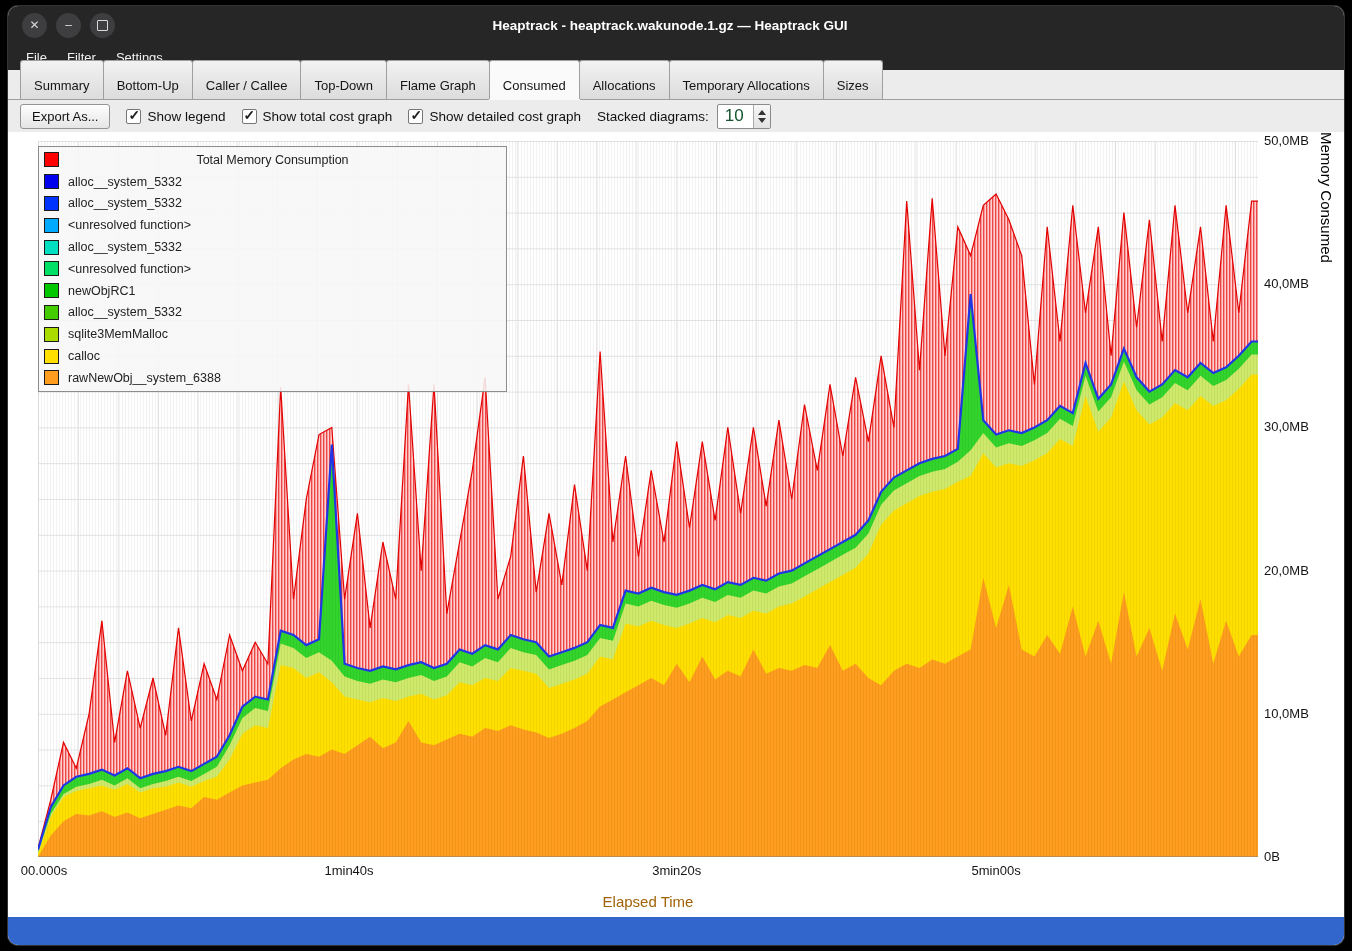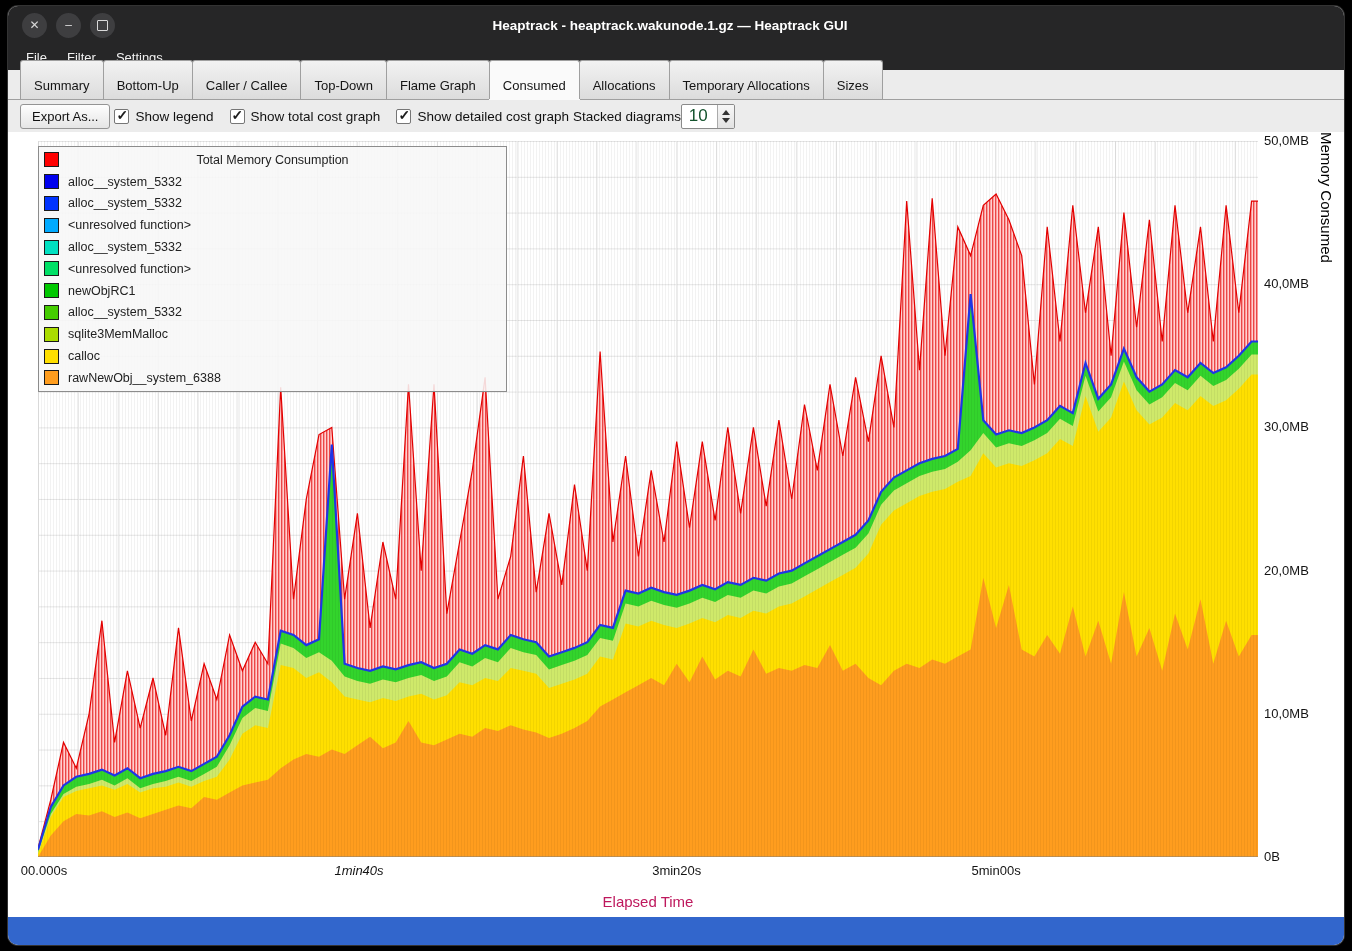--- a/index.html
+++ b/index.html
@@ -21,21 +21,21 @@
   .menu-item u{text-decoration:underline;text-underline-offset:2px}
   
   .tabbar{height:30px;flex:none;background:#ececec;display:flex;align-items:flex-end;padding-left:12px;
           border-bottom:1px solid #9f9f9f;box-sizing:border-box}
   .tab{font-size:13px;color:#141414;padding:17px 13px 6px;background:linear-gradient(#f2f2f2,#dcdcdc);
        border:1px solid #9f9f9f;border-bottom:none;margin-left:-1px;white-space:nowrap;
        border-top-left-radius:3px;border-top-right-radius:3px;position:relative;cursor:default}
   .tab:first-child{margin-left:0}
   .tab.active{background:#fafafa;z-index:3;box-shadow:0 1px 0 #fafafa}
   
-  .toolbar{height:32px;flex:none;background:#ececec;display:flex;align-items:center;gap:4px;padding-left:12px}
+  .toolbar{height:32px;flex:none;background:#ececec;display:flex;align-items:center;gap:16px;padding-left:12px}
   .btn{font-family:"Liberation Sans",sans-serif;font-size:13px;color:#111;padding:4px 11px;
        background:linear-gradient(#fefefe,#e5e5e5);border:1px solid #949494;border-radius:3px;cursor:default}
   .cbgroup{display:flex;align-items:center;gap:6px;font-size:13.5px;color:#111;cursor:default}
   .cbbox{width:15px;height:15px;box-sizing:border-box;background:#fff;border:1px solid #767676;
          border-radius:2px;position:relative}
   .cbbox.checked::after{content:"\2713";position:absolute;left:1px;top:-3px;font-size:14px;font-weight:bold;color:#1c1c1c}
   .spin-label{font-size:13.5px;color:#111;margin-right:-8px}
   .spinbox{display:flex;align-items:stretch;height:23px;background:#fff;border:1px solid #8a8a8a;border-radius:2px;overflow:hidden}
   .spin-value{display:flex;align-items:center;padding:0 9px 0 7px;font-size:17px;color:#14532d;min-width:16px}
   .spin-btns{width:16px;display:flex;flex-direction:column;align-items:center;justify-content:center;gap:3px;
@@ -51,21 +51,21 @@
   .plot svg{position:absolute;left:0;top:0;width:100%;height:100%;display:block}
   .legend{position:absolute;left:30px;top:14px;width:467px;background:rgba(247,247,247,0.88);
           border:1px solid #8c8c8c;padding:2px 0;font-family:Liberation Sans, sans-serif;
           font-size:12.5px;color:#222;z-index:5}
   .legend-row{display:flex;align-items:center;height:21.8px;padding:0 5px;position:relative}
   .legend-swatch{width:15px;height:15px;box-sizing:border-box;border:1px solid #1a1a1a;flex:none;margin-right:9px}
   .legend-label{white-space:nowrap}
   .legend-title-label{position:absolute;left:0;right:0;text-align:center}
   .ylabel{position:absolute;left:1256px;font-size:13px;color:#141414;white-space:nowrap}
   .xlabel{position:absolute;top:731px;transform:translateX(-50%);font-size:13px;color:#141414;white-space:nowrap}
-  .xtitle{position:absolute;top:761px;left:0;width:1280px;text-align:center;font-size:15px;color:#be185d}
+  .xtitle{position:absolute;top:761px;left:0;width:1280px;text-align:center;font-size:15px;color:#a16207}
   .ytitle{position:absolute;left:1310px;top:0;height:740px;display:flex;align-items:center;
           writing-mode:vertical-rl;font-size:15px;color:#000}
   
   .bottom-bar{height:28px;flex:none;background:#3266cc;border-radius:0 0 9px 9px}
 </style>
 </head>
 <body>
 
 <div class="window">
 
@@ -199,20 +199,20 @@
       </div>
     <div class="xtitle">Elapsed Time</div>
     <div class="ytitle">Memory Consumed</div>
   <span class="ylabel" style="top: 1px;">50,0MB</span>
       <span class="ylabel" style="top: 144.2px;">40,0MB</span>
       <span class="ylabel" style="top: 287.4px;">30,0MB</span>
       <span class="ylabel" style="top: 430.6px;">20,0MB</span>
       <span class="ylabel" style="top: 573.8px;">10,0MB</span>
       <span class="ylabel" style="top: 717px;">0B</span>
       <span class="xlabel" style="left: 28px; margin-left: 8px;">00.000s</span>
-      <span class="xlabel" style="left: 351px; font-style: italic;">1min40s</span>
+      <span class="xlabel" style="left: 341px;">1min40s</span>
       <span class="xlabel" style="left: 668.743px;">3min20s</span>
       <span class="xlabel" style="left: 988.115px;">5min00s</span>
     </div>
 
   <div class="bottom-bar"></div>
 
 </div>
 
 </body></html>

